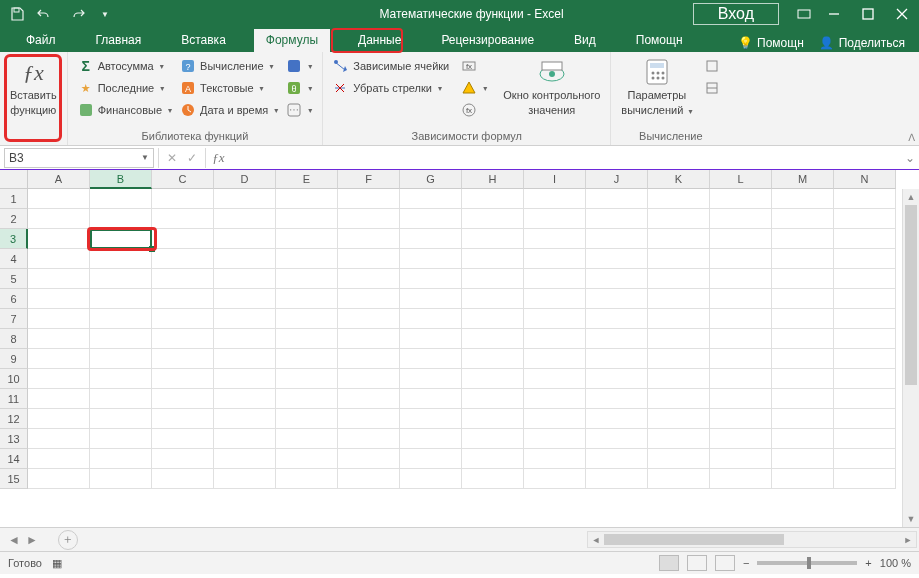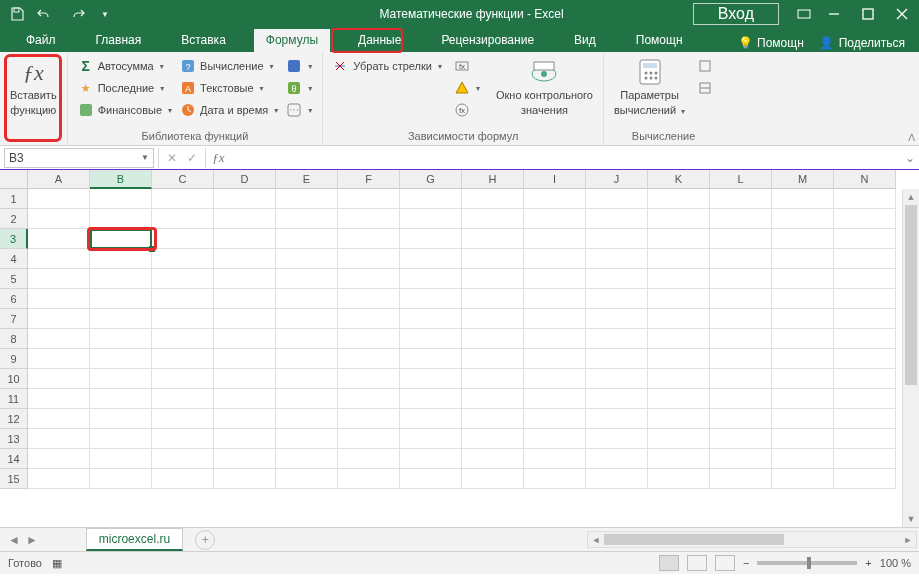--- a/index.html
+++ b/index.html
@@ -245,20 +245,30 @@
     <div class="group-label">Библиотека функций</div>
   </div>
 
 
   <div class="group">
     <div class="group-body">
       <div class="mini-col">
         <div class="mini-btn">
             <span class="ic16">
               <svg width="16" height="14">
+                <path d="M2 3L12 11" stroke="#4472c4"></path>
+                <circle cx="3" cy="3" r="2" fill="#4472c4"></circle>
+                <path d="M10 13l4-2-2-4" fill="#4472c4"></path>
+              </svg>
+            </span>
+            <span>Зависимые ячейки</span>
+          </div>
+        <div class="mini-btn">
+            <span class="ic16">
+              <svg width="16" height="14">
                 <path d="M2 7h10" stroke="#4472c4"></path>
                 <path d="M3 3l8 8M11 3L3 11" stroke="#c00"></path>
               </svg>
             </span>
             <span>Убрать стрелки</span>
             <span class="dd">▾</span>
           </div>
       </div>
       <div class="mini-col" style="margin-left:4px;justify-content:space-between;">
         <div class="mini-btn">
@@ -640,21 +650,20 @@
     <div class="thumb"></div>
     <div class="arr" style="bottom:0;">▼</div>
   </div>
 </div>
 
 <div class="sheetbar">
   <div class="sheet-nav">
       <span>◄</span>
       <span>►</span>
     </div>
-  <div class="sheet-tab">microexcel.ru</div>
   <div class="sheet-add">＋</div>
   <div class="hscroll">
     <div class="arr" style="left:0;">◄</div>
     <div class="thumb"></div>
     <div class="arr" style="right:0;">►</div>
   </div>
 </div>
 
 <div class="status">
   <span>Готово</span>

